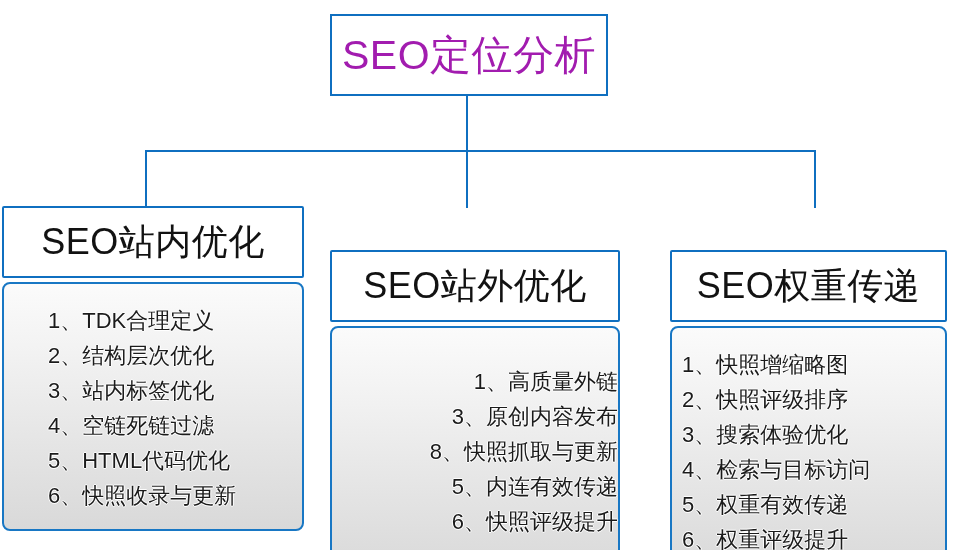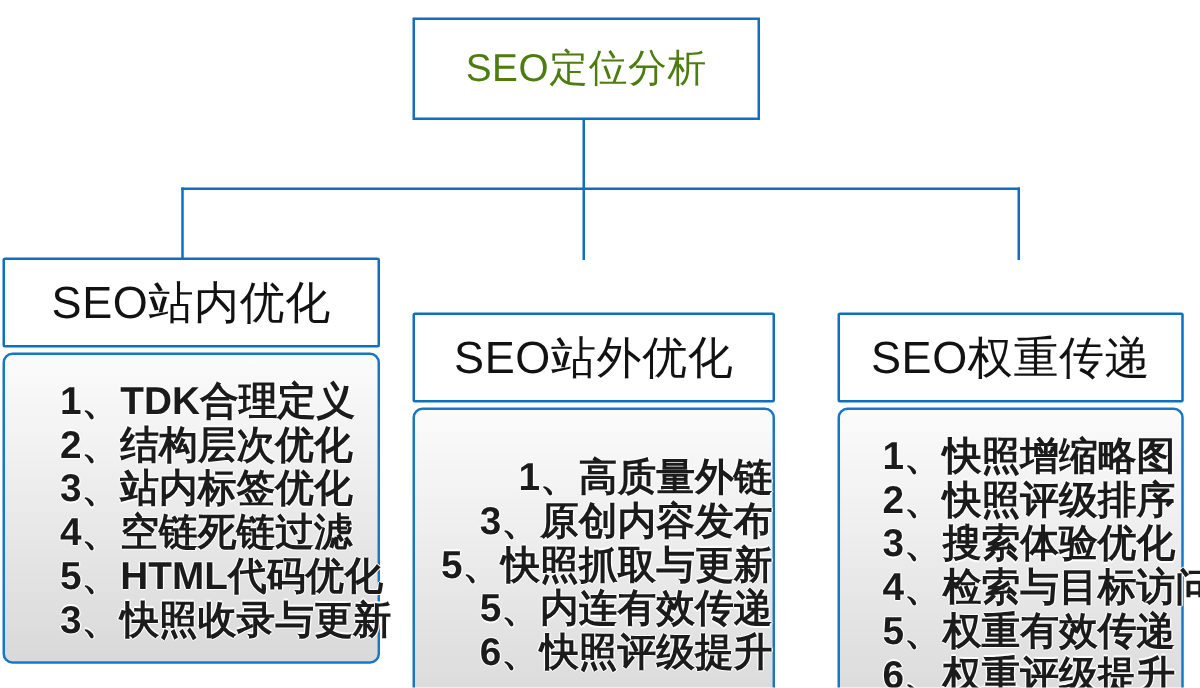--- a/index.html
+++ b/index.html
@@ -27,22 +27,22 @@
     width: 278px;
     height: 82px;
     border: 2px solid #0f6fc0;
     background: #ffffff;
     box-sizing: border-box;
     display: flex;
     align-items: center;
     justify-content: center;
   }
   .root-label {
-    font-size: 31px;
-    color: #4d7c0f;
+    font-size: 41px;
+    color: #a21caf;
     letter-spacing: 0.5px;
     white-space: nowrap;
   }
 
   
   .conn {
     position: absolute;
     background: #0f6fc0;
   }
   .conn-v-root {
@@ -109,32 +109,31 @@
     border-radius: 8px;
     box-sizing: border-box;
     background: linear-gradient(to bottom, #fbfbfb 0%, #f2f2f2 28%, #e6e6e6 62%, #dddddd 88%, #d9d9d9 100%);
     padding: 12px 0 10px 0;
     display: flex;
     flex-direction: column;
     justify-content: center;
     align-items: center;
   }
   .list-item {
-    font-size: 31px;
+    font-size: 22px;
     color: #1b1b1b;
     line-height: 35px;
     white-space: nowrap;
     text-shadow: 0 1px 0 #ffffff, 1px 0 0 #ffffff, 0 -1px 0 #fdfdfd, -1px 0 0 #fdfdfd;
     width: 100%;
     box-sizing: border-box;
     padding-left: 44px;
-    font-weight: bold;
   }
   .col-2 .list-item { padding-left: 16px; text-align: right; }
-  .col-3 .list-item { padding-left: 34px; }
+  .col-3 .list-item { padding-left: 10px; }
 </style>
 </head>
 <body>
 
 <div class="canvas">
 
   <div class="root-box">
     <span class="root-label">SEO定位分析</span>
   </div>
 
@@ -147,32 +146,32 @@
   <div class="column col-1">
     <div class="col-head">
       <span class="col-head-label">SEO站内优化</span>
     </div>
     <div class="col-list">
       <div class="list-item">1、TDK合理定义</div>
       <div class="list-item">2、结构层次优化</div>
       <div class="list-item">3、站内标签优化</div>
       <div class="list-item">4、空链死链过滤</div>
       <div class="list-item">5、HTML代码优化</div>
-      <div class="list-item">3、快照收录与更新</div>
+      <div class="list-item">6、快照收录与更新</div>
     </div>
   </div>
 
   <div class="column col-2">
     <div class="col-head">
       <span class="col-head-label">SEO站外优化</span>
     </div>
     <div class="col-list">
       <div class="list-item">1、高质量外链</div>
       <div class="list-item">3、原创内容发布</div>
-      <div class="list-item">5、快照抓取与更新</div>
+      <div class="list-item">8、快照抓取与更新</div>
       <div class="list-item">5、内连有效传递</div>
       <div class="list-item">6、快照评级提升</div>
     </div>
   </div>
 
   <div class="column col-3">
     <div class="col-head">
       <span class="col-head-label">SEO权重传递</span>
     </div>
     <div class="col-list">

